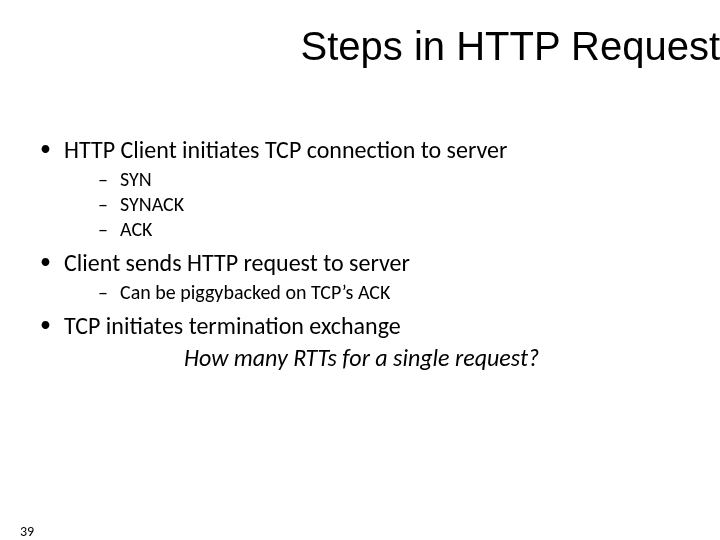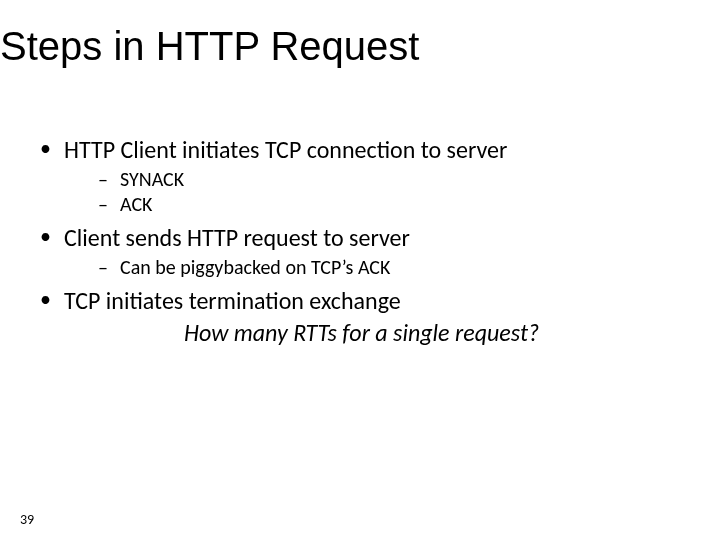--- a/index.html
+++ b/index.html
@@ -14,21 +14,21 @@
   }
   .slide {
     position: relative;
     width: 720px;
     height: 540px;
     box-sizing: border-box;
   }
   .title {
     font-size: 40px;
     font-weight: 400;
-    text-align: left;
+    text-align: right;
     padding-top: 24px;
     padding-bottom: 18px;
     font-family: Arial, sans-serif;
   }
   .body {
     padding-left: 34px;
     padding-right: 30px;
     margin-top: 48px;
   }
   ul.level1 {
@@ -71,37 +71,38 @@
   }
   .question {
     font-style: italic;
     font-size: 24px;
     padding-left: 150px;
     margin-top: 2px;
   }
   .pagenum {
     position: absolute;
     left: 20px;
-    bottom: 12px;
+    bottom: 0;
     font-size: 14px;
   }
 </style>
 </head>
 <body>
 
 <div class="slide">
 
   <div class="title">Steps in HTTP Request</div>
 
   <div class="body">
     <ul class="level1">
 
       <li>
         <span>HTTP Client initiates TCP connection to server</span>
         <ul class="level2">
+          <li><span>SYN</span></li>
           <li><span>SYNACK</span></li>
           <li><span>ACK</span></li>
         </ul>
       </li>
 
       <li>
         <span>Client sends HTTP request to server</span>
         <ul class="level2">
           <li><span>Can be piggybacked on TCP’s ACK</span></li>
         </ul>

